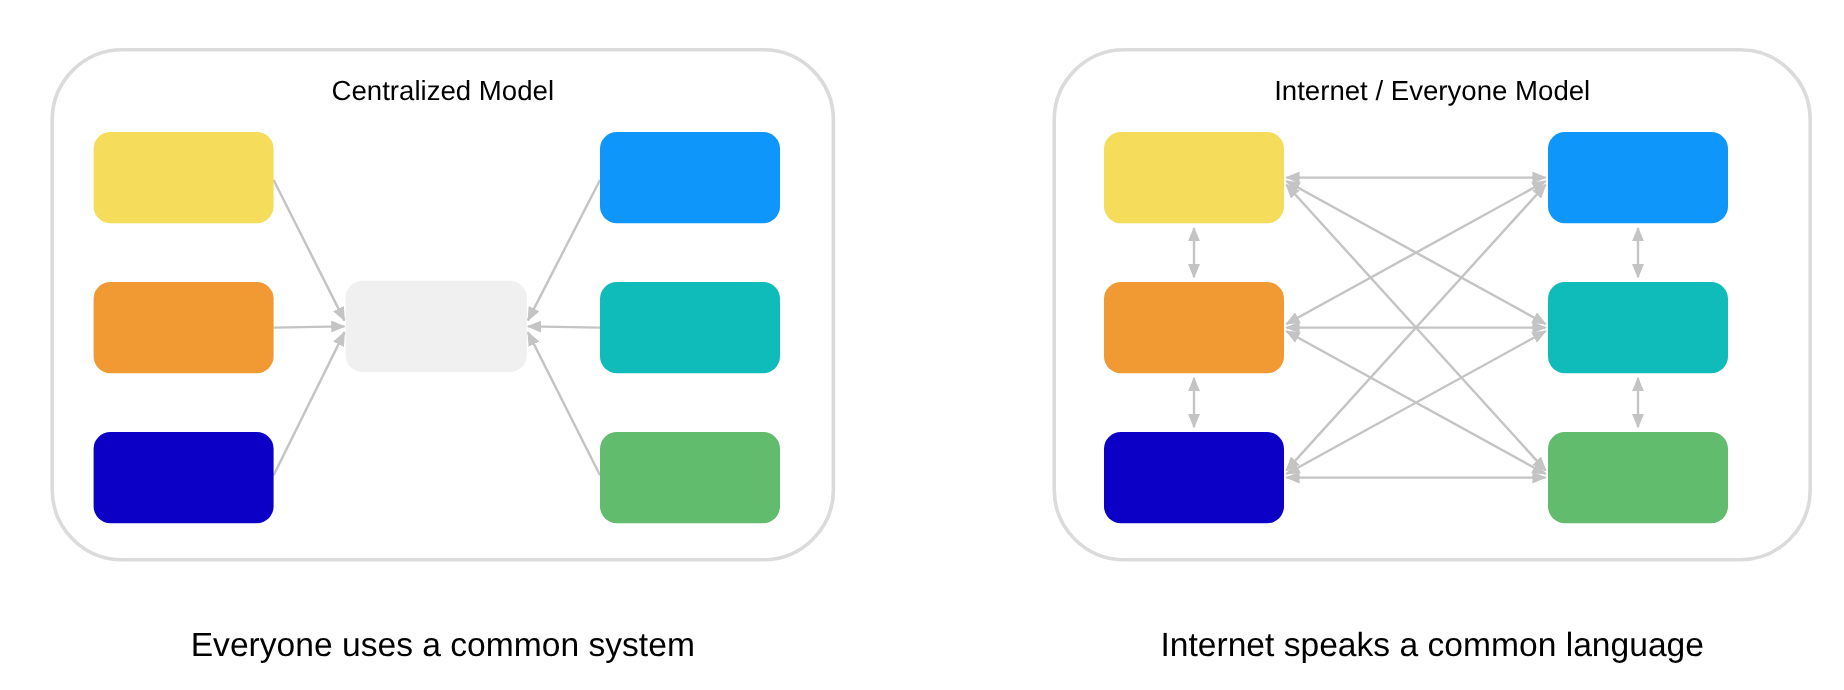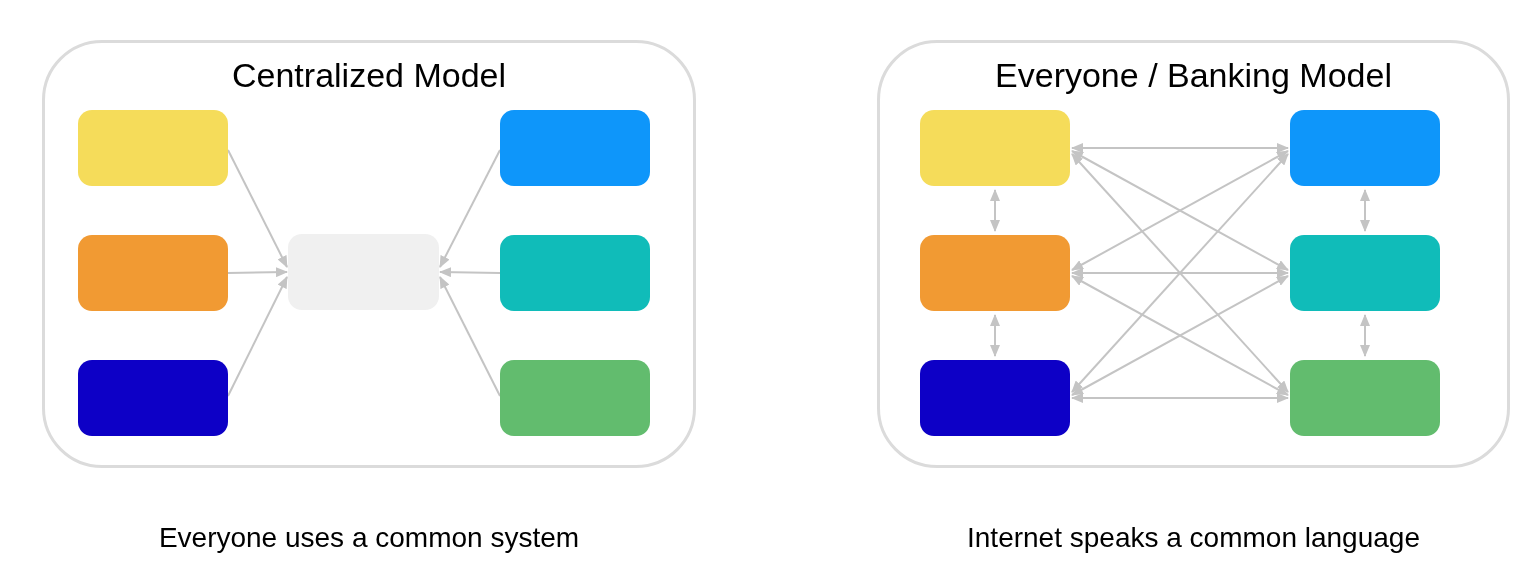--- a/index.html
+++ b/index.html
@@ -7,41 +7,41 @@
     width:1537px;height:575px;position:relative;overflow:hidden;
     background:#ffffff;
     font-family:"Liberation Sans",sans-serif;
   }
   .frame{
     position:absolute;box-sizing:border-box;
     border:3px solid #dbdbdb;border-radius:60px;background:transparent;
   }
   .panel-title{
     position:absolute;text-align:center;
-    font-size:34px;line-height:30px;color:#000;
+    font-size:23px;line-height:30px;color:#000;
   }
   .panel-caption{
     position:absolute;text-align:center;
     font-size:28px;line-height:32px;color:#000;
   }
   .node{position:absolute;border-radius:14px;}
   #edges-svg{position:absolute;left:0;top:0;}
   #edges-svg line{stroke:#c4c4c4;stroke-width:2;}
   #edges-svg marker path{fill:#c4c4c4;}
 </style>
 </head>
 <body>
 
 <div>
 
   <div class="frame" style="left: 42px; top: 40px; width: 654px; height: 428px; border-color: rgb(219, 219, 219);"></div>
   <div class="frame" style="left: 877px; top: 40px; width: 633px; height: 428px; border-color: rgb(219, 219, 219);"></div>
 
   <div class="panel-title" style="left:42px;top:60px;width:654px;">Centralized Model</div>
-  <div class="panel-title" style="left:877px;top:60px;width:633px;">Everyone / Banking Model</div>
+  <div class="panel-title" style="left:877px;top:60px;width:633px;">Internet / Everyone Model</div>
 
   <svg id="edges-svg" width="1537" height="575" viewBox="0 0 1537 575">
     <defs>
       <marker id="ah" viewBox="0 0 12 10" markerWidth="12" markerHeight="10" refX="11" refY="5" orient="auto-start-reverse" markerUnits="userSpaceOnUse">
         <path d="M0,0 L12,5 L0,10 Z" fill="#c4c4c4"></path>
       </marker>
     </defs>
   <line x1="228" y1="150" x2="287" y2="267" stroke="#c4c4c4" marker-end="url(#ah)"></line>
       <line x1="228" y1="273" x2="287" y2="272" stroke="#c4c4c4" marker-end="url(#ah)"></line>
       <line x1="228" y1="396" x2="287" y2="277" stroke="#c4c4c4" marker-end="url(#ah)"></line>

